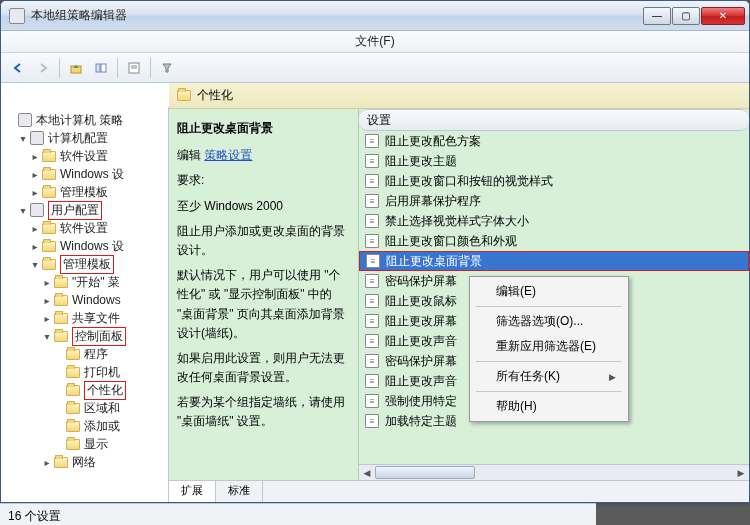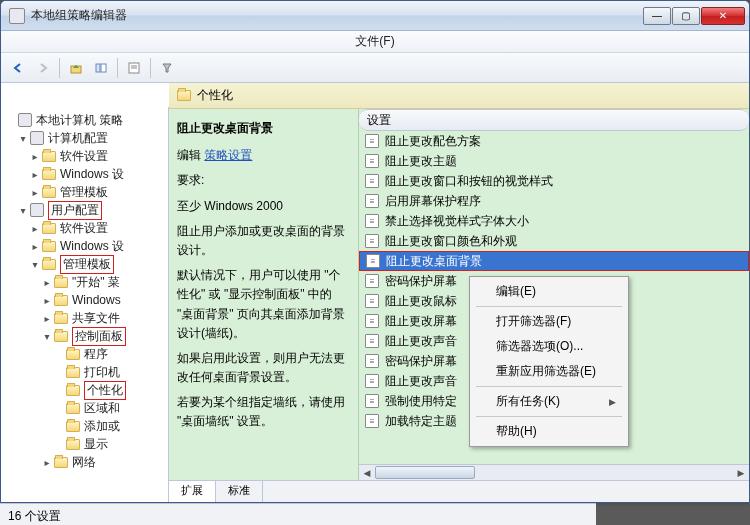--- a/index.html
+++ b/index.html
@@ -344,23 +344,20 @@
 <div class="statusbar">
   <span>16 个设置</span>
 </div>
 
 <div class="context-menu" id="ctx-root">
     <div class="cm-item">
       <span>编辑(E)</span>
     </div>
     <div class="cm-sep"></div>
     <div class="cm-item">
-      <span>打开筛选器(F)</span>
-    </div>
-    <div class="cm-item">
       <span>筛选器选项(O)...</span>
     </div>
     <div class="cm-item">
       <span>重新应用筛选器(E)</span>
     </div>
     <div class="cm-sep"></div>
     <div class="cm-item">
       <span>所有任务(K)</span>
       <span class="cm-arrow">▶</span>
     </div>

